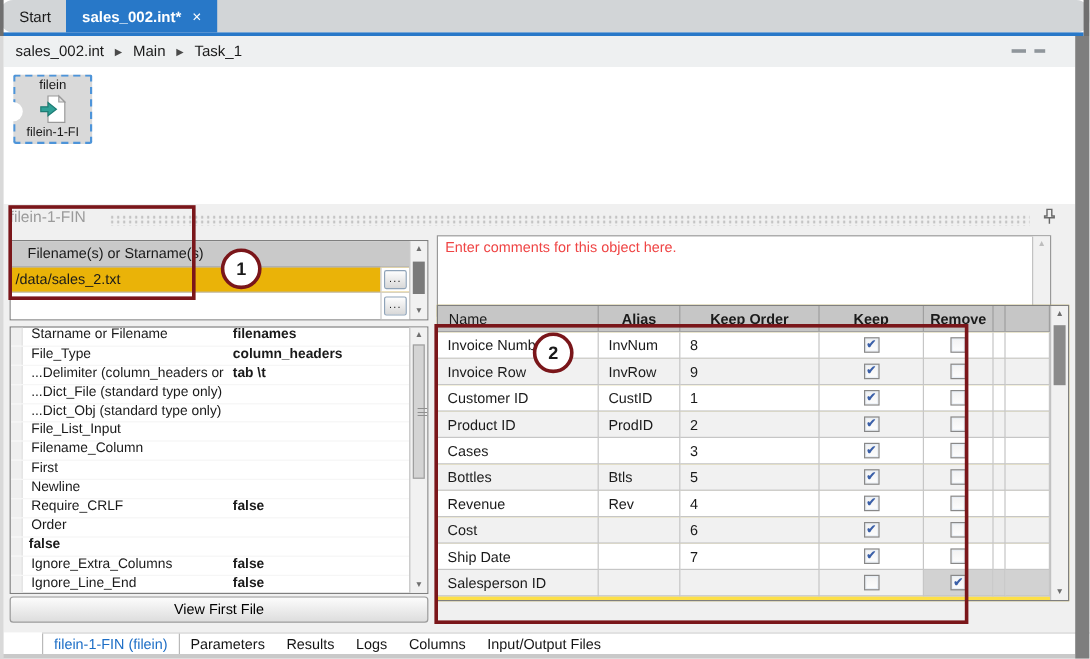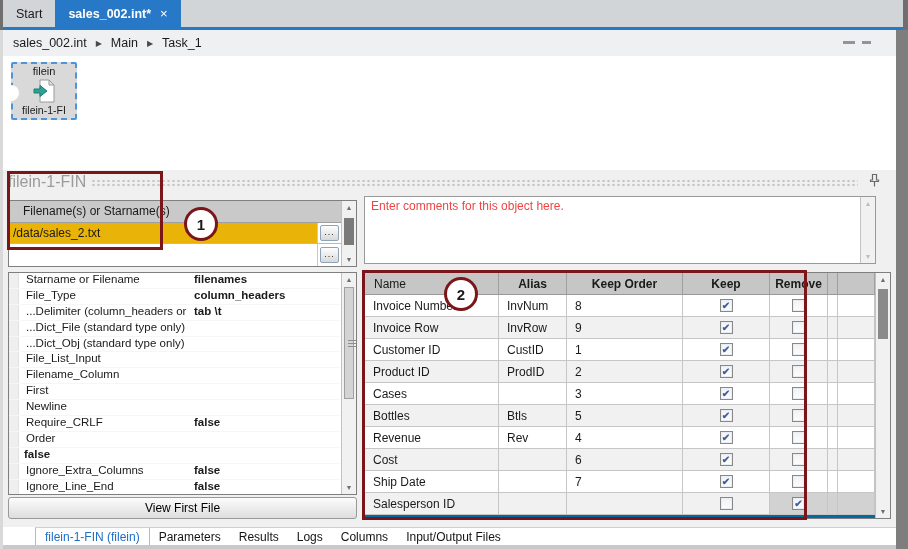--- a/index.html
+++ b/index.html
@@ -3,21 +3,21 @@
 <meta charset="utf-8">
 <style>
   * { margin:0; padding:0; box-sizing:border-box; }
   html,body { width:908px; height:549px; }
   body {
     position:relative; overflow:hidden; background:#fff;
     font-family:"Liberation Sans", sans-serif; color:#1a1a1a;
   }
   
   .tabbar { position:absolute; left:0; top:0; width:908px; height:27px;
-    background:#d2d5d7; display:flex; align-items:stretch; padding-left:3px; }
+    background:#d2d5d7; display:flex; align-items:stretch; padding-left:3px;border-radius:11px; }
   .doc-tab { display:flex; align-items:center; padding:0 13px; font-size:12.5px; cursor:default; }
   .doc-tab.active { background:var(--active-tab,#2878c8); color:#fff; font-weight:bold; }
   .doc-tab .close { margin-left:9px; font-size:13px; font-weight:normal; }
   .blueline { position:absolute; left:0; top:27px; width:903px; height:3px; background:var(--active-tab,#2878c8); }
   .edge-top-left { position:absolute; left:0; top:0; width:3px; height:30px; background:#6f6f6f; }
   .edge-top-right { position:absolute; left:903px; top:0; width:5px; height:30px; background:#6f6f6f; }
 
   
   .breadcrumb { position:absolute; left:3px; top:30px; width:893px; height:26px;
     background:#eef0f1; display:flex; align-items:center; gap:9px; padding-left:10px; font-size:12.5px; }
@@ -31,21 +31,21 @@
   .node { position:absolute; left:8px; top:6px; width:66px; height:58px;
     border:2px dashed var(--node-selection,#4d94d9); border-radius:2px; background:#d9d9d9;
     display:flex; flex-direction:column; align-items:center; justify-content:space-between;
     padding:1px 0 2px; font-size:11px; }
   .node-notch { position:absolute; left:-10px; top:21px; width:16px; height:16px; background:#fff; border-radius:50%; }
   .node-type { line-height:12px; }
   .node-inst { font-size:10.5px; line-height:11px; }
 
   
   .panel { position:absolute; left:3px; top:170px; width:893px; height:357px; background:#f0f0f0; }
-  .panel-title { position:absolute; left:5px; top:3px; font-size:16px; color:#9b9b9b; }
+  .panel-title { position:absolute; left:5px; top:3px; font-size:13px; color:#9b9b9b; }
   .panel-dots { position:absolute; left:88px; top:9px; right:38px; height:9px;
     background-image:radial-gradient(circle,#c4c4c4 1px,transparent 1.3px); background-size:5px 4px; }
   .pin { position:absolute; right:15px; top:3px; width:13px; height:15px; }
 
   
   .vscroll { width:15px; background:#f1f1f1; border-left:1px solid #c2c2c2; position:relative;
     display:flex; flex-direction:column; justify-content:space-between; align-items:center;
     font-size:7px; color:#6e6e6e; padding:3px 0; flex:none; }
   .vscroll .thumb { position:absolute; left:2px; width:10px; }
   .vscroll.disabled { color:#bdbdbd; }
@@ -83,22 +83,22 @@
   .viewbtn { position:absolute; left:5px; top:327px; width:349px; height:22px;
     border:1px solid #999; border-radius:3px; background:linear-gradient(#fcfcfc,#dddddd);
     font-size:12px; display:flex; align-items:center; justify-content:center; }
 
   
   .comments { position:absolute; left:361px; top:26px; width:512px; height:68px;
     border:1px solid #999; background:#fff; display:flex; }
   .cm-text { flex:1; padding:2px 6px; font-size:12px; color:#ef4444; }
 
   
-  .ctable { position:absolute; left:361px; top:102px; width:527px; height:247px;
-    border:1px solid #7f7f7f; background:#0369a1; overflow:hidden; }
+  .ctable { position:absolute; left:361px; top:84px; width:527px; height:247px;
+    border:1px solid #7f7f7f; background:#fde047; overflow:hidden; }
   .t-header { height:22px; display:flex; background:#c6c6c6; border-bottom:1px solid #9a9a9a;
     font-size:12px; font-weight:bold; }
   .t-hcell { display:flex; align-items:center; justify-content:center; border-right:1px solid #9f9f9f; flex:none; }
   .t-hcell.h-name { justify-content:flex-start; padding-left:9px; font-weight:normal; }
   .t-row { height:22px; display:flex; font-size:12px; background:#fff; }
   .t-row:nth-child(even) { background:#f1f1f1; }
   .t-cell { display:flex; align-items:center; padding-left:8px;
     border-right:1px solid #c6c6c6; border-bottom:1px solid #c6c6c6; flex:none;
     white-space:nowrap; overflow:hidden; }
   .t-cell.ck { justify-content:center; padding-left:0; }

